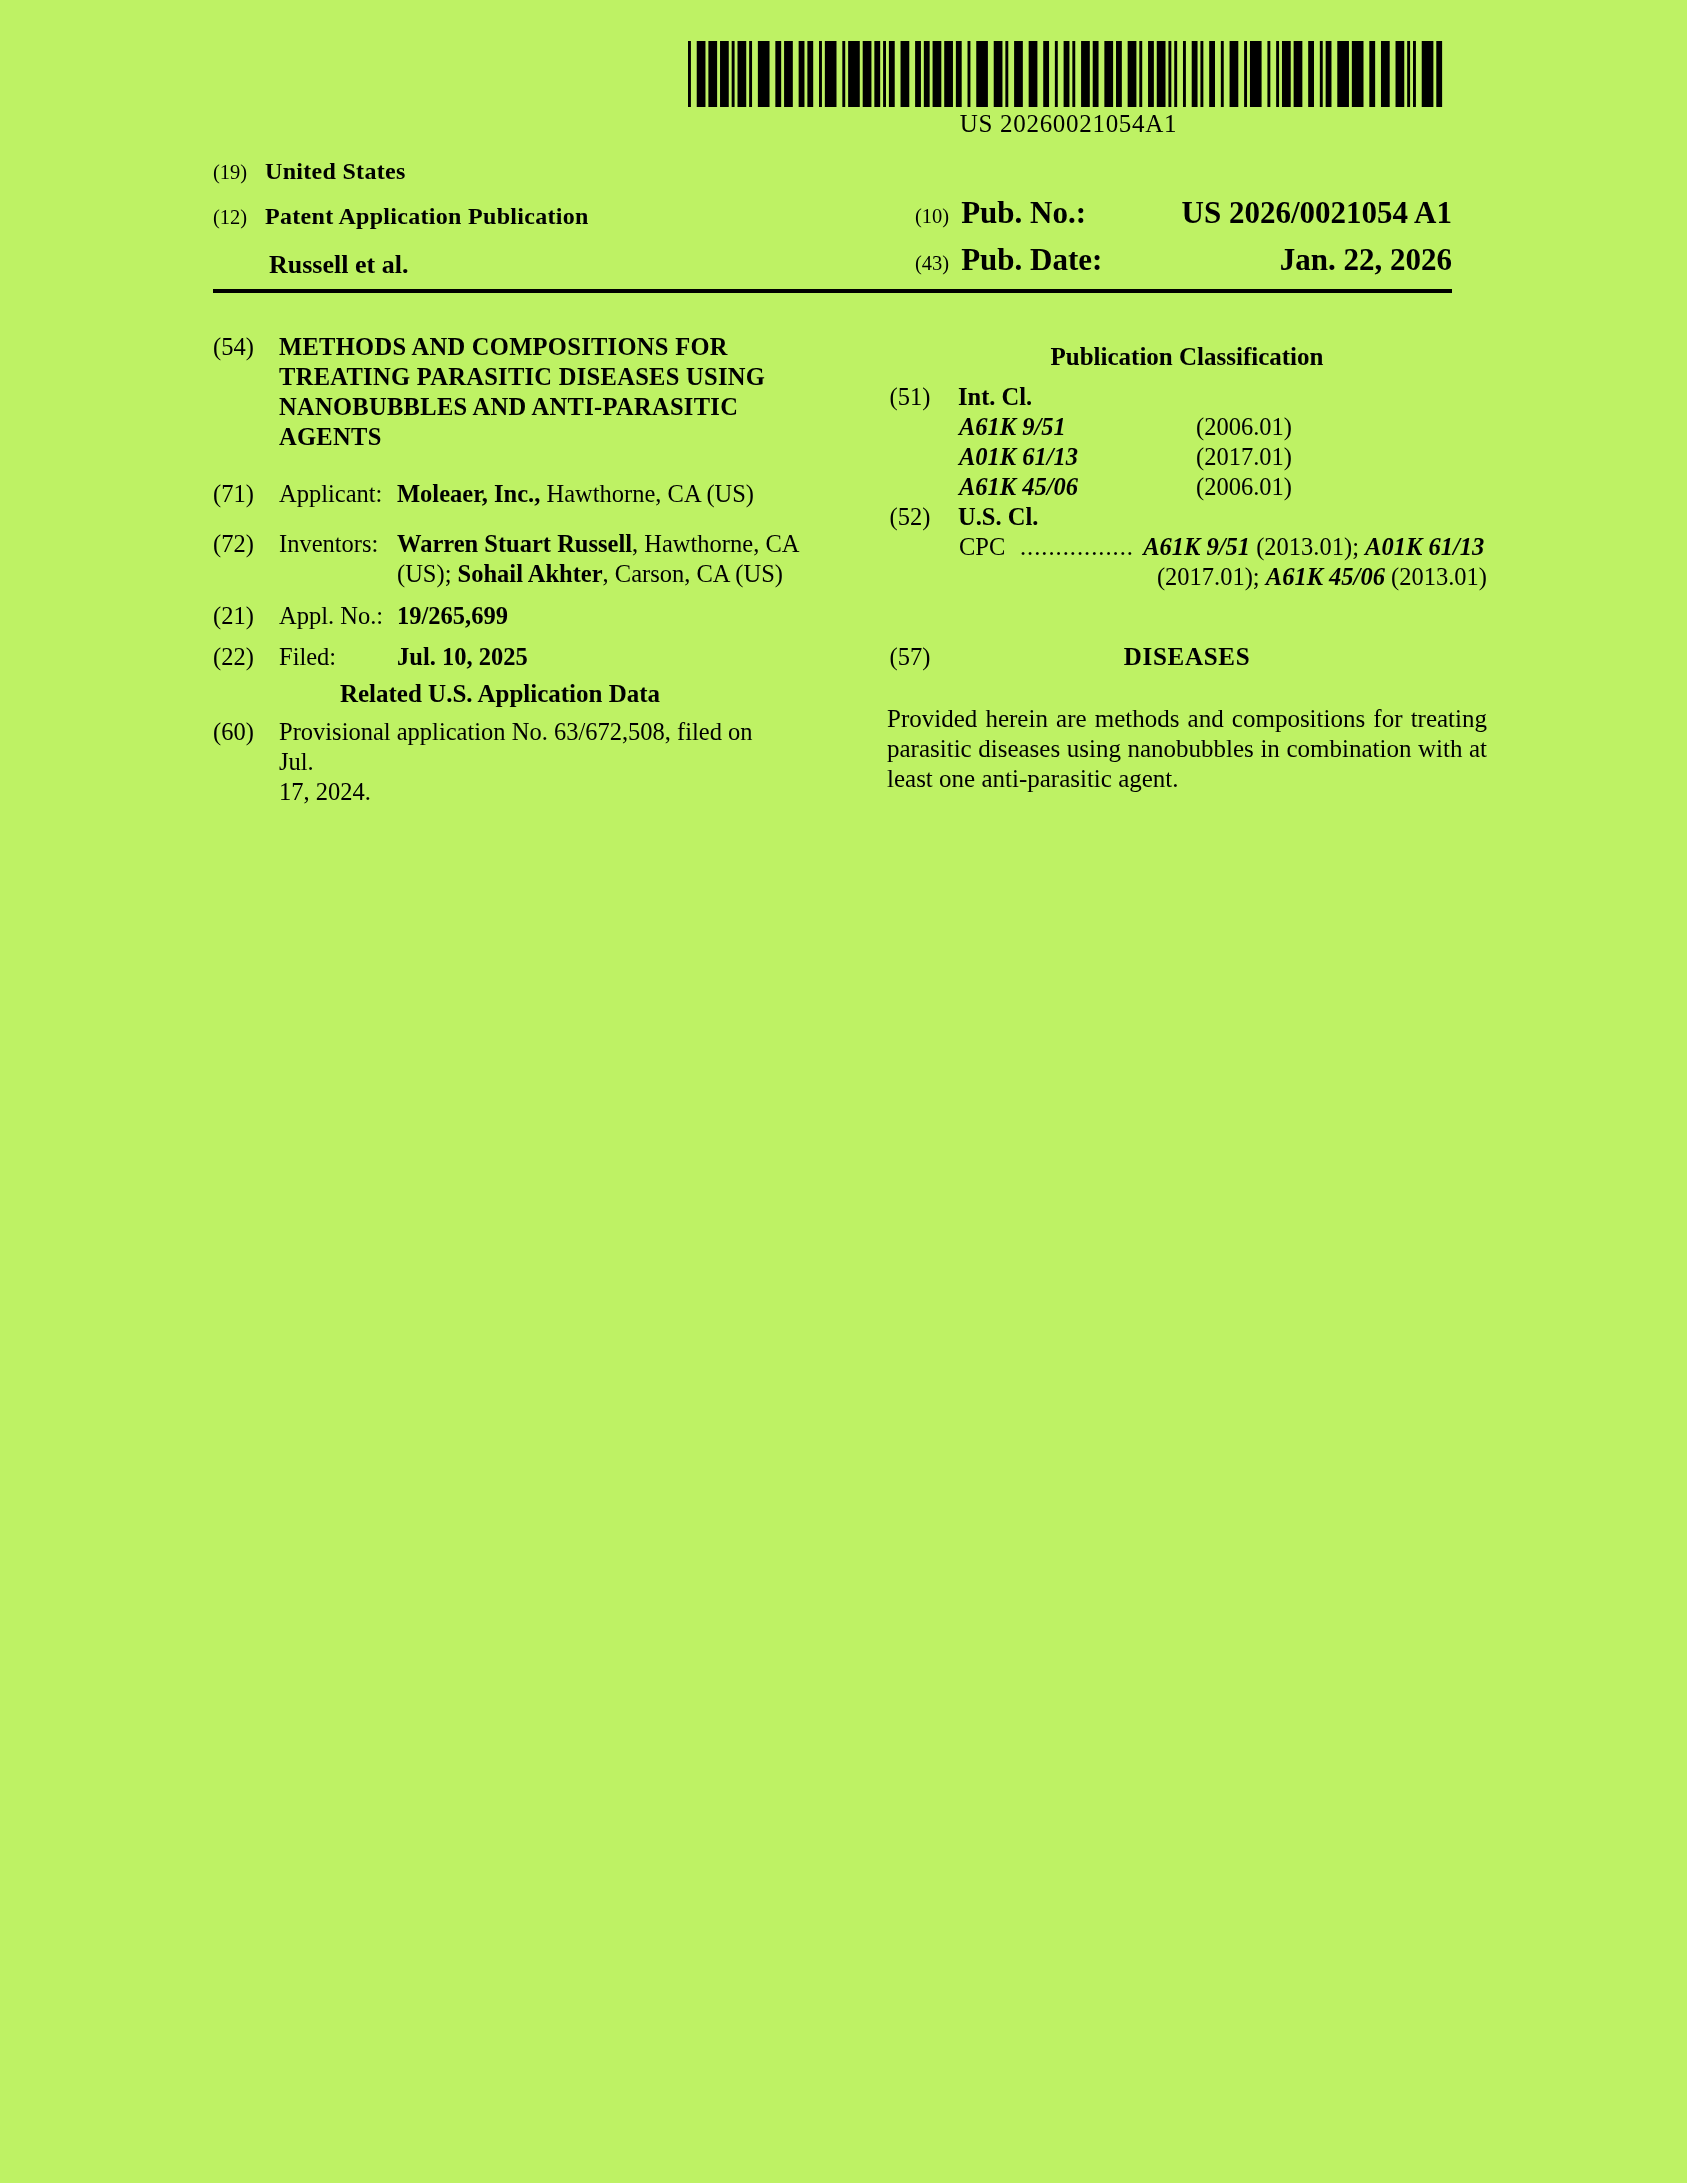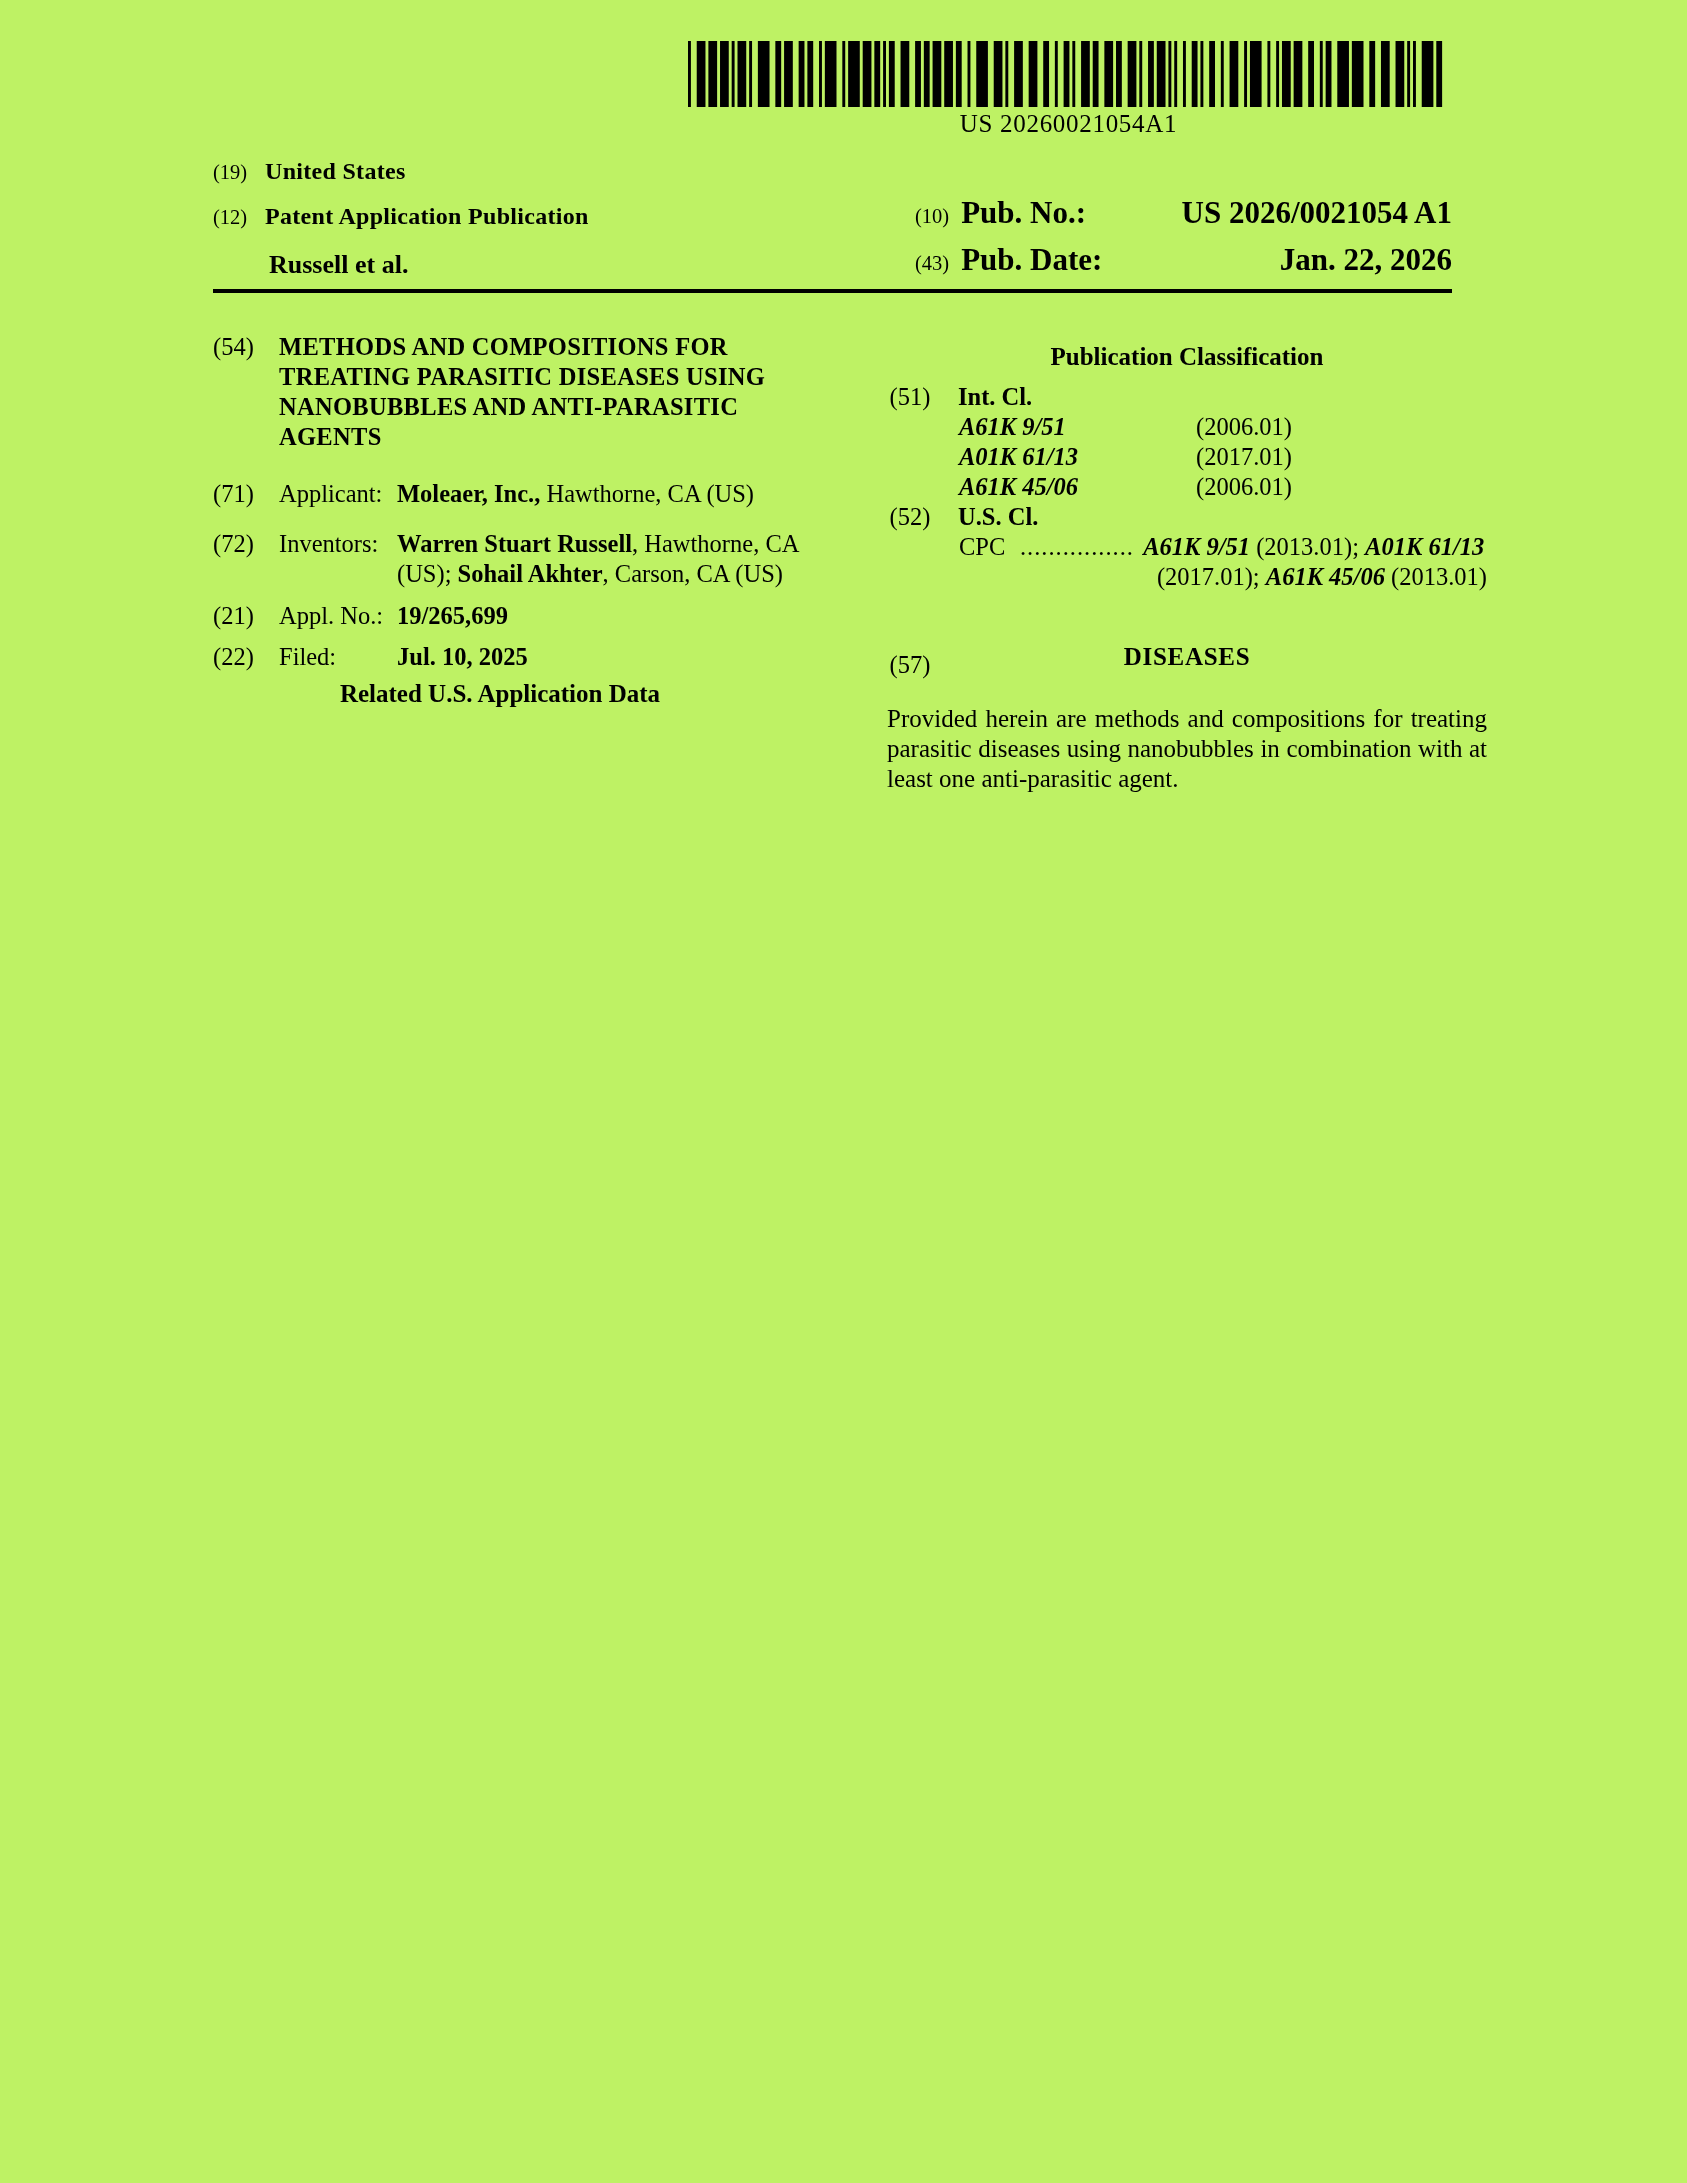--- a/index.html
+++ b/index.html
@@ -119,21 +119,21 @@
   .cpc-block { margin-left: 72px; }
   .cpc-line1 { white-space: nowrap; }
   .cpc-dots { letter-spacing: 1px; margin: 0 9.3px 0 14.6px; }
   .cpc-line2 { text-align: right; }
 
   .abstract-heading-row {
     position: relative;
     margin-top: 50px;
     height: 30px;
   }
-  .abstract-heading-row .num { position: absolute; left: 2.6px; top: 8px; }
+  .abstract-heading-row .num { position: absolute; left: 2.6px; top: 0; }
   .abstract-title {
     text-align: center;
     font-size: 25px; font-weight: bold;
     letter-spacing: 0.7px;
     line-height: 30px;
   }
   .abstract-text {
     margin-top: 32px;
     font-size: 25px;
     line-height: 30px;
@@ -273,20 +273,25 @@
       </div>
 
       <div class="field-3 filed-field">
         <span class="num">(22)</span>
         <span>Filed:</span>
         <div class="b">Jul. 10, 2025</div>
       </div>
 
       <h3 class="related-heading">Related U.S. Application Data</h3>
 
+      <div class="field provisional-field">
+        <span class="num">(60)</span>
+        <div class="pre">Provisional application No. 63/672,508, filed on Jul.
+17, 2024.</div>
+      </div>
     </section>
 
     <section class="col-right">
 
       <h3 class="pubclass-heading">Publication Classification</h3>
 
       <div class="intcl-field">
         <span class="num rnum">(51)</span>
         <span class="b">Int. Cl.</span>
       </div>

